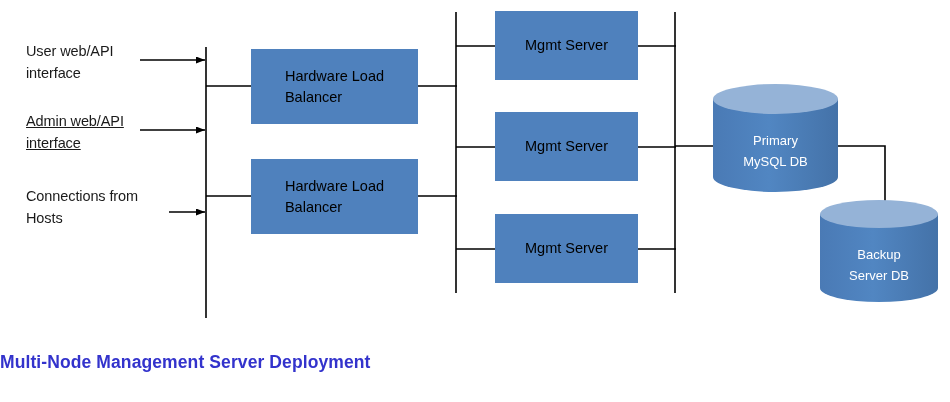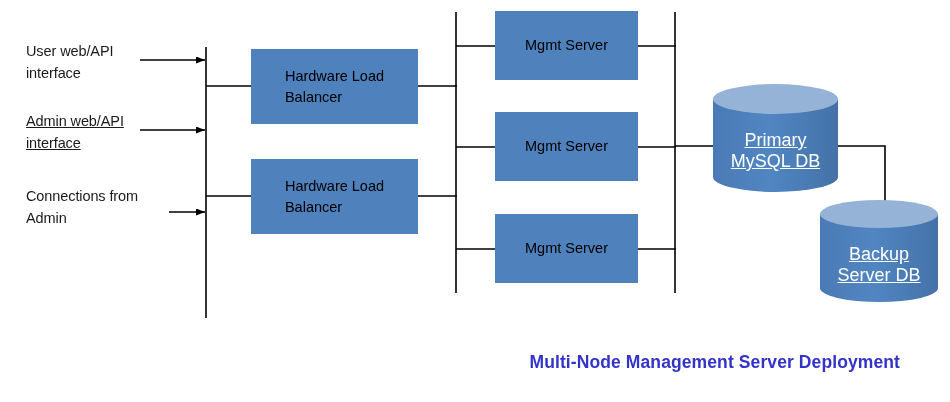--- a/index.html
+++ b/index.html
@@ -60,34 +60,33 @@
     top: 0;
     width: 100%;
     height: 100%;
   }
   .cyl-label {
     position: absolute;
     left: 0;
     width: 100%;
     text-align: center;
     color: #ffffff;
-    font-size: 18px;
+    font-size: 13px;
     line-height: 21px;
     white-space: pre-line;
     pointer-events: none;
-    text-decoration: underline;
   }
 
   
   #caption {
     position: absolute;
     left: 0;
     top: 352px;
     width: 900px;
-    text-align: right;
+    text-align: left;
     color: #3333CC;
     font-size: 17.5px;
     font-weight: bold;
     letter-spacing: 0.1px;
   }
 </style>
 </head>
 <body>
 
 <div id="canvas">
@@ -128,21 +127,21 @@
     <polyline points="836,146 885,146 885,212" fill="none" stroke="#000000" stroke-width="1.6"></polyline>
   </svg>
 
   <div class="in-label" style="left:26px; top:40px;">User web/API
 interface</div>
 
   <div class="in-label" style="left:26px; top:110px;text-decoration:underline;">Admin web/API
 interface</div>
 
   <div class="in-label" style="left:26px; top:185px;">Connections from
-Admin</div>
+Hosts</div>
 
   <div class="node-box" style="left:251px; top:49px; width:167px; height:75px;">Hardware Load
 Balancer</div>
 
   <div class="node-box" style="left:251px; top:159px; width:167px; height:75px;">Hardware Load
 Balancer</div>
 
   <div class="node-box" style="left:495px; top:11px; width:143px; height:69px;">Mgmt Server</div>
 
   <div class="node-box" style="left:495px; top:112px; width:143px; height:69px;">Mgmt Server</div>

